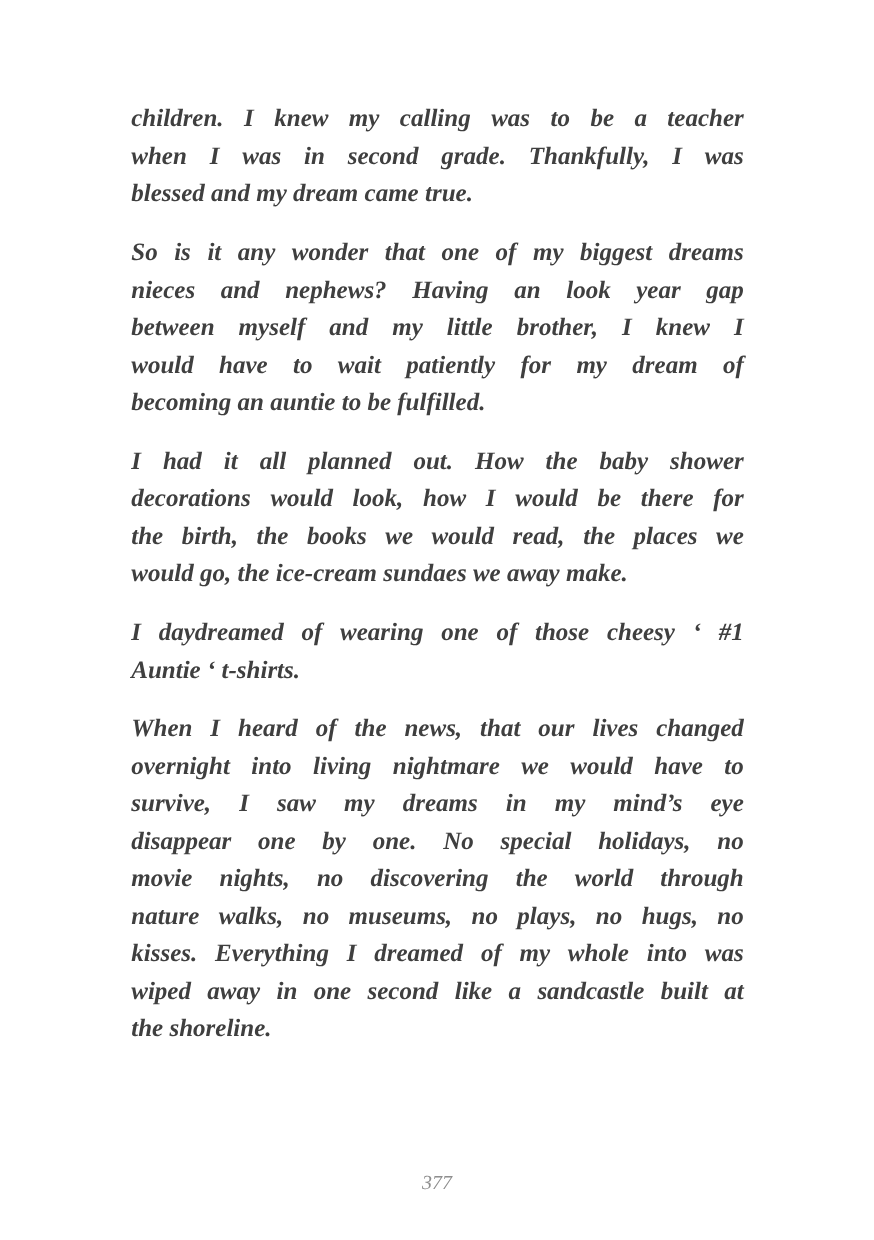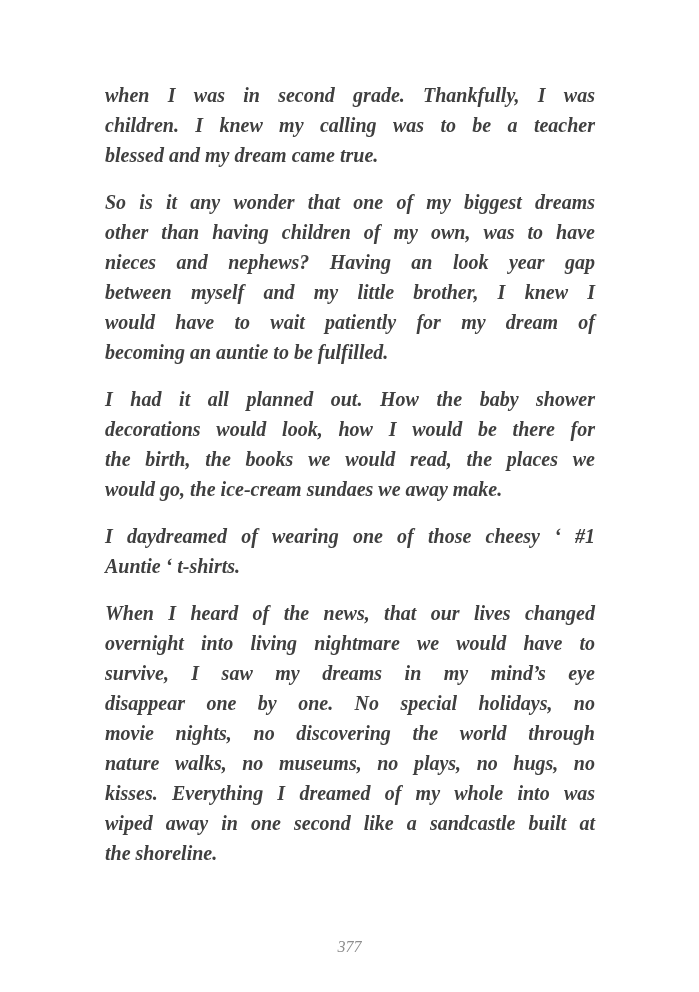--- a/index.html
+++ b/index.html
@@ -55,28 +55,27 @@
   }
 </style>
 </head>
 <body>
 
 <div class="page">
 
   <div class="text-block">
 
     <div class="paragraph">
+      <div class="line">children. I knew my calling was to be a teacher</div>
       <div class="line">when I was in second grade. Thankfully, I was</div>
-      <div class="line">children. I knew my calling was to be a teacher</div>
       <div class="line last">blessed and my dream came true.</div>
     </div>
 
     <div class="paragraph">
       <div class="line">So is it any wonder that one of my biggest dreams</div>
-      <div class="line">other than having children of my own, was to have</div>
       <div class="line">nieces and nephews? Having an look year gap</div>
       <div class="line">between myself and my little brother, I knew I</div>
       <div class="line">would have to wait patiently for my dream of</div>
       <div class="line last">becoming an auntie to be fulfilled.</div>
     </div>
 
     <div class="paragraph">
       <div class="line">I had it all planned out. How the baby shower</div>
       <div class="line">decorations would look, how I would be there for</div>
       <div class="line">the birth, the books we would read, the places we</div>

